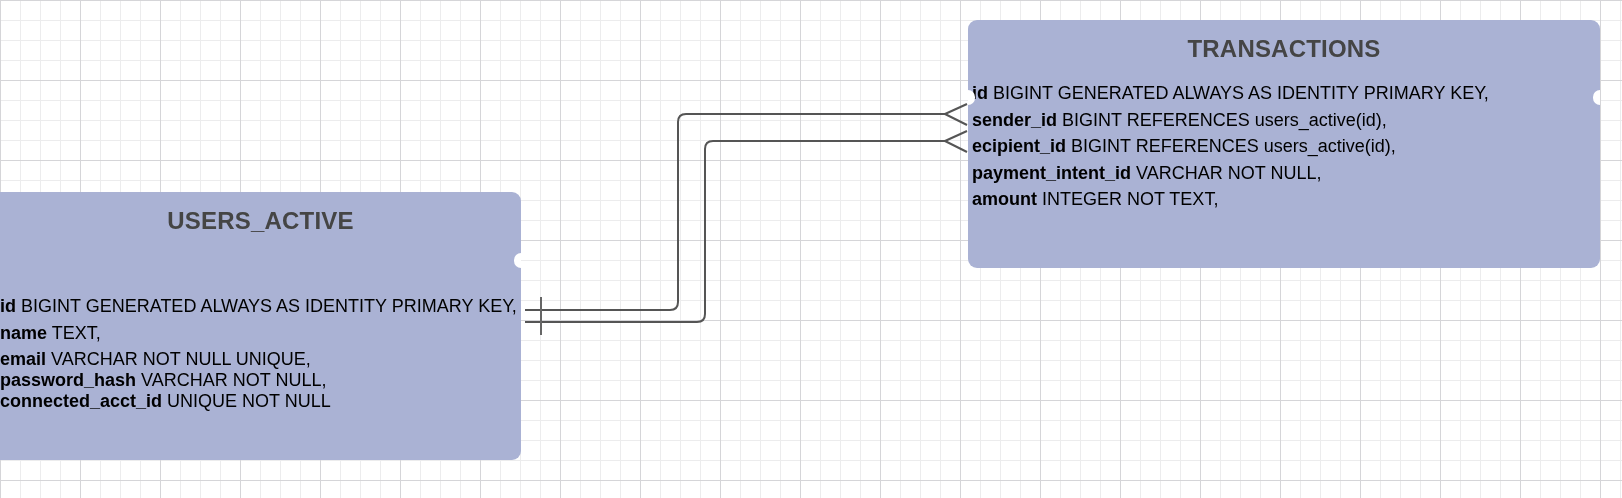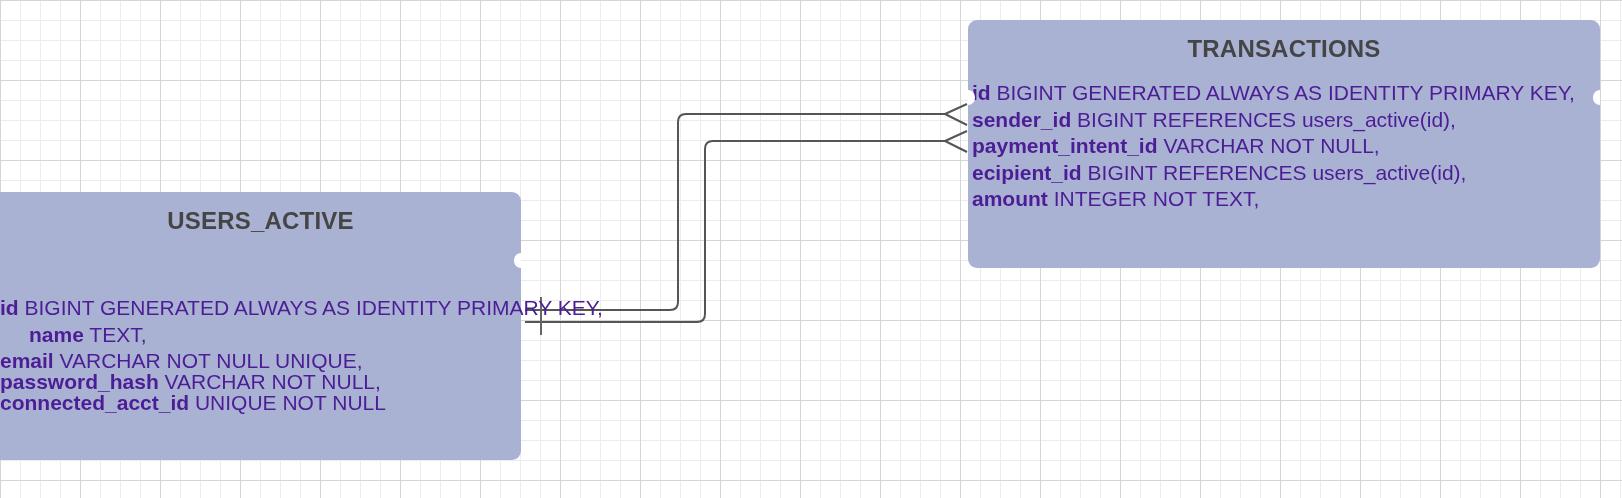--- a/index.html
+++ b/index.html
@@ -43,22 +43,22 @@
     color: #1c1c1c;
   }
   .entity-title {
     text-align: center;
     font-weight: bold;
     font-size: 24px;
     color: #454545;
     letter-spacing: 0.2px;
   }
   .field-list {
-    font-size: 21px;
-    color: #4c1d95;
+    font-size: 18px;
+    color: #000000;
     white-space: nowrap;
   }
   .field-row {
     white-space: nowrap;
   }
   .fname {
     font-weight: bold;
   }
   .ftype { font-weight: normal; }
   .fref  { }
@@ -92,21 +92,21 @@
   #entity-users-active .entity-title {
     margin-top: 15px;
     padding-left: 18px;
   }
   #entity-users-active .field-list {
     margin-top: 62px;
     margin-left: 18px;
   }
   #entity-users-active .field-row { line-height: 1; }
   #entity-users-active .r0 { height: 27px; }
-  #entity-users-active .r1 { height: 26px; margin-left: 29px; }
+  #entity-users-active .r1 { height: 26px; }
   #entity-users-active .r2 { height: 21px; }
   #entity-users-active .r3 { height: 21px; }
   #entity-users-active .r4 { height: 21px; }
 
   
   .notch {
     position: absolute;
     width: 7px;
     height: 15px;
     background: #ffffff;
@@ -149,27 +149,27 @@
         <span class="fname">id</span>
         <span class="ftype">BIGINT GENERATED ALWAYS AS IDENTITY PRIMARY KEY,</span>
       </div>
 
       <div class="field-row">
         <span class="fname">sender_id</span>
         <span class="ftype">BIGINT </span><span class="fref">REFERENCES</span><span class="ftype"> users_active(id),</span>
       </div>
 
       <div class="field-row">
+        <span class="fname">ecipient_id</span>
+        <span class="ftype">BIGINT </span><span class="fref">REFERENCES</span><span class="ftype"> users_active(id),</span>
+      </div>
+
+      <div class="field-row">
         <span class="fname">payment_intent_id</span>
         <span class="ftype">VARCHAR NOT NULL,</span>
-      </div>
-
-      <div class="field-row">
-        <span class="fname">ecipient_id</span>
-        <span class="ftype">BIGINT </span><span class="fref">REFERENCES</span><span class="ftype"> users_active(id),</span>
       </div>
 
       <div class="field-row">
         <span class="fname">amount</span>
         <span class="ftype">INTEGER NOT TEXT,</span>
       </div>
 
 
     </div>
 

